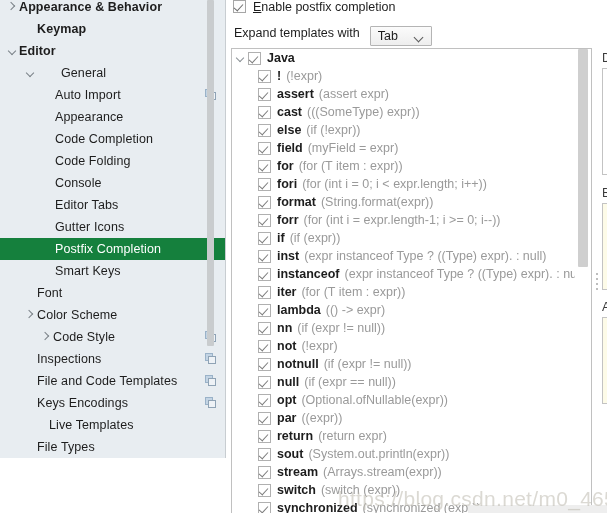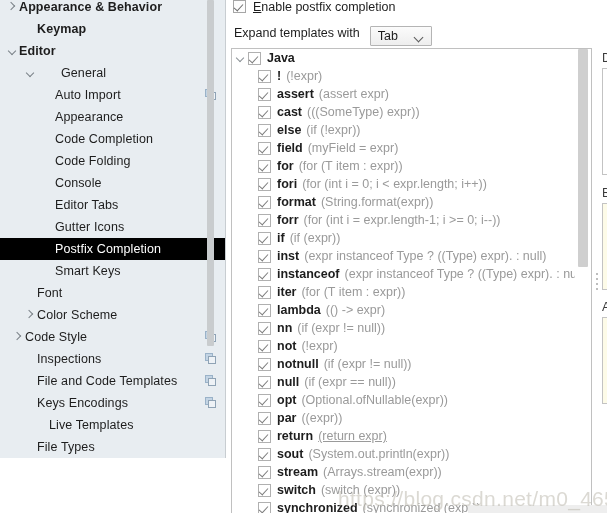--- a/index.html
+++ b/index.html
@@ -41,21 +41,21 @@
   }
   .tree-row {
     height: 22px;
     display: flex;
     align-items: center;
     position: relative;
     white-space: nowrap;
     padding-right: 8px;
   }
   .tree-row.selected {
-    background: #000000;
+    background: #15803d;
     color: #ffffff;
   }
   .tree-row .twisty {
     width: 13px;
     height: 22px;
     flex: 0 0 13px;
     position: relative;
   }
   .tree-row .twisty.open::before,
   .tree-row .twisty.closed::before {
@@ -455,21 +455,21 @@
           <span class="tlabel">Smart Keys</span>
         </div>
         <div class="tree-row" style="padding-left: 24px;">
           <span class="twisty "></span>
           <span class="tlabel">Font</span>
         </div>
         <div class="tree-row" style="padding-left: 24px;">
           <span class="twisty closed"></span>
           <span class="tlabel">Color Scheme</span>
         </div>
-        <div class="tree-row" style="padding-left: 12px;">
+        <div class="tree-row" style="padding-left: 40px;">
           <span class="twisty closed"></span>
           <span class="tlabel">Code Style</span>
           <span class="ovr-icon">
             <i class="back"></i>
             <i class="front"></i>
           </span>
         </div>
         <div class="tree-row" style="padding-left: 24px;">
           <span class="twisty "></span>
           <span class="tlabel">Inspections</span>
@@ -619,21 +619,21 @@
             <div class="lrow child">
               <span class="lcb"></span>
               <span class="ltext"><span class="lname">opt</span><span class="ldesc" style="margin-left: 5px;">(Optional.ofNullable(expr))</span></span>
             </div>
             <div class="lrow child">
               <span class="lcb"></span>
               <span class="ltext"><span class="lname">par</span><span class="ldesc" style="margin-left: 5px;">((expr))</span></span>
             </div>
             <div class="lrow child">
               <span class="lcb"></span>
-              <span class="ltext"><span class="lname">return</span><span class="ldesc" style="margin-left: 5px; text-decoration: underline;">(return expr)</span></span>
+              <span class="ltext"><span class="lname">return</span><span class="ldesc" style="margin-left: 5px;">(return expr)</span></span>
             </div>
             <div class="lrow child">
               <span class="lcb"></span>
               <span class="ltext"><span class="lname">sout</span><span class="ldesc" style="margin-left: 5px;">(System.out.println(expr))</span></span>
             </div>
             <div class="lrow child">
               <span class="lcb"></span>
               <span class="ltext"><span class="lname">stream</span><span class="ldesc" style="margin-left: 5px;">(Arrays.stream(expr))</span></span>
             </div>
             <div class="lrow child">

